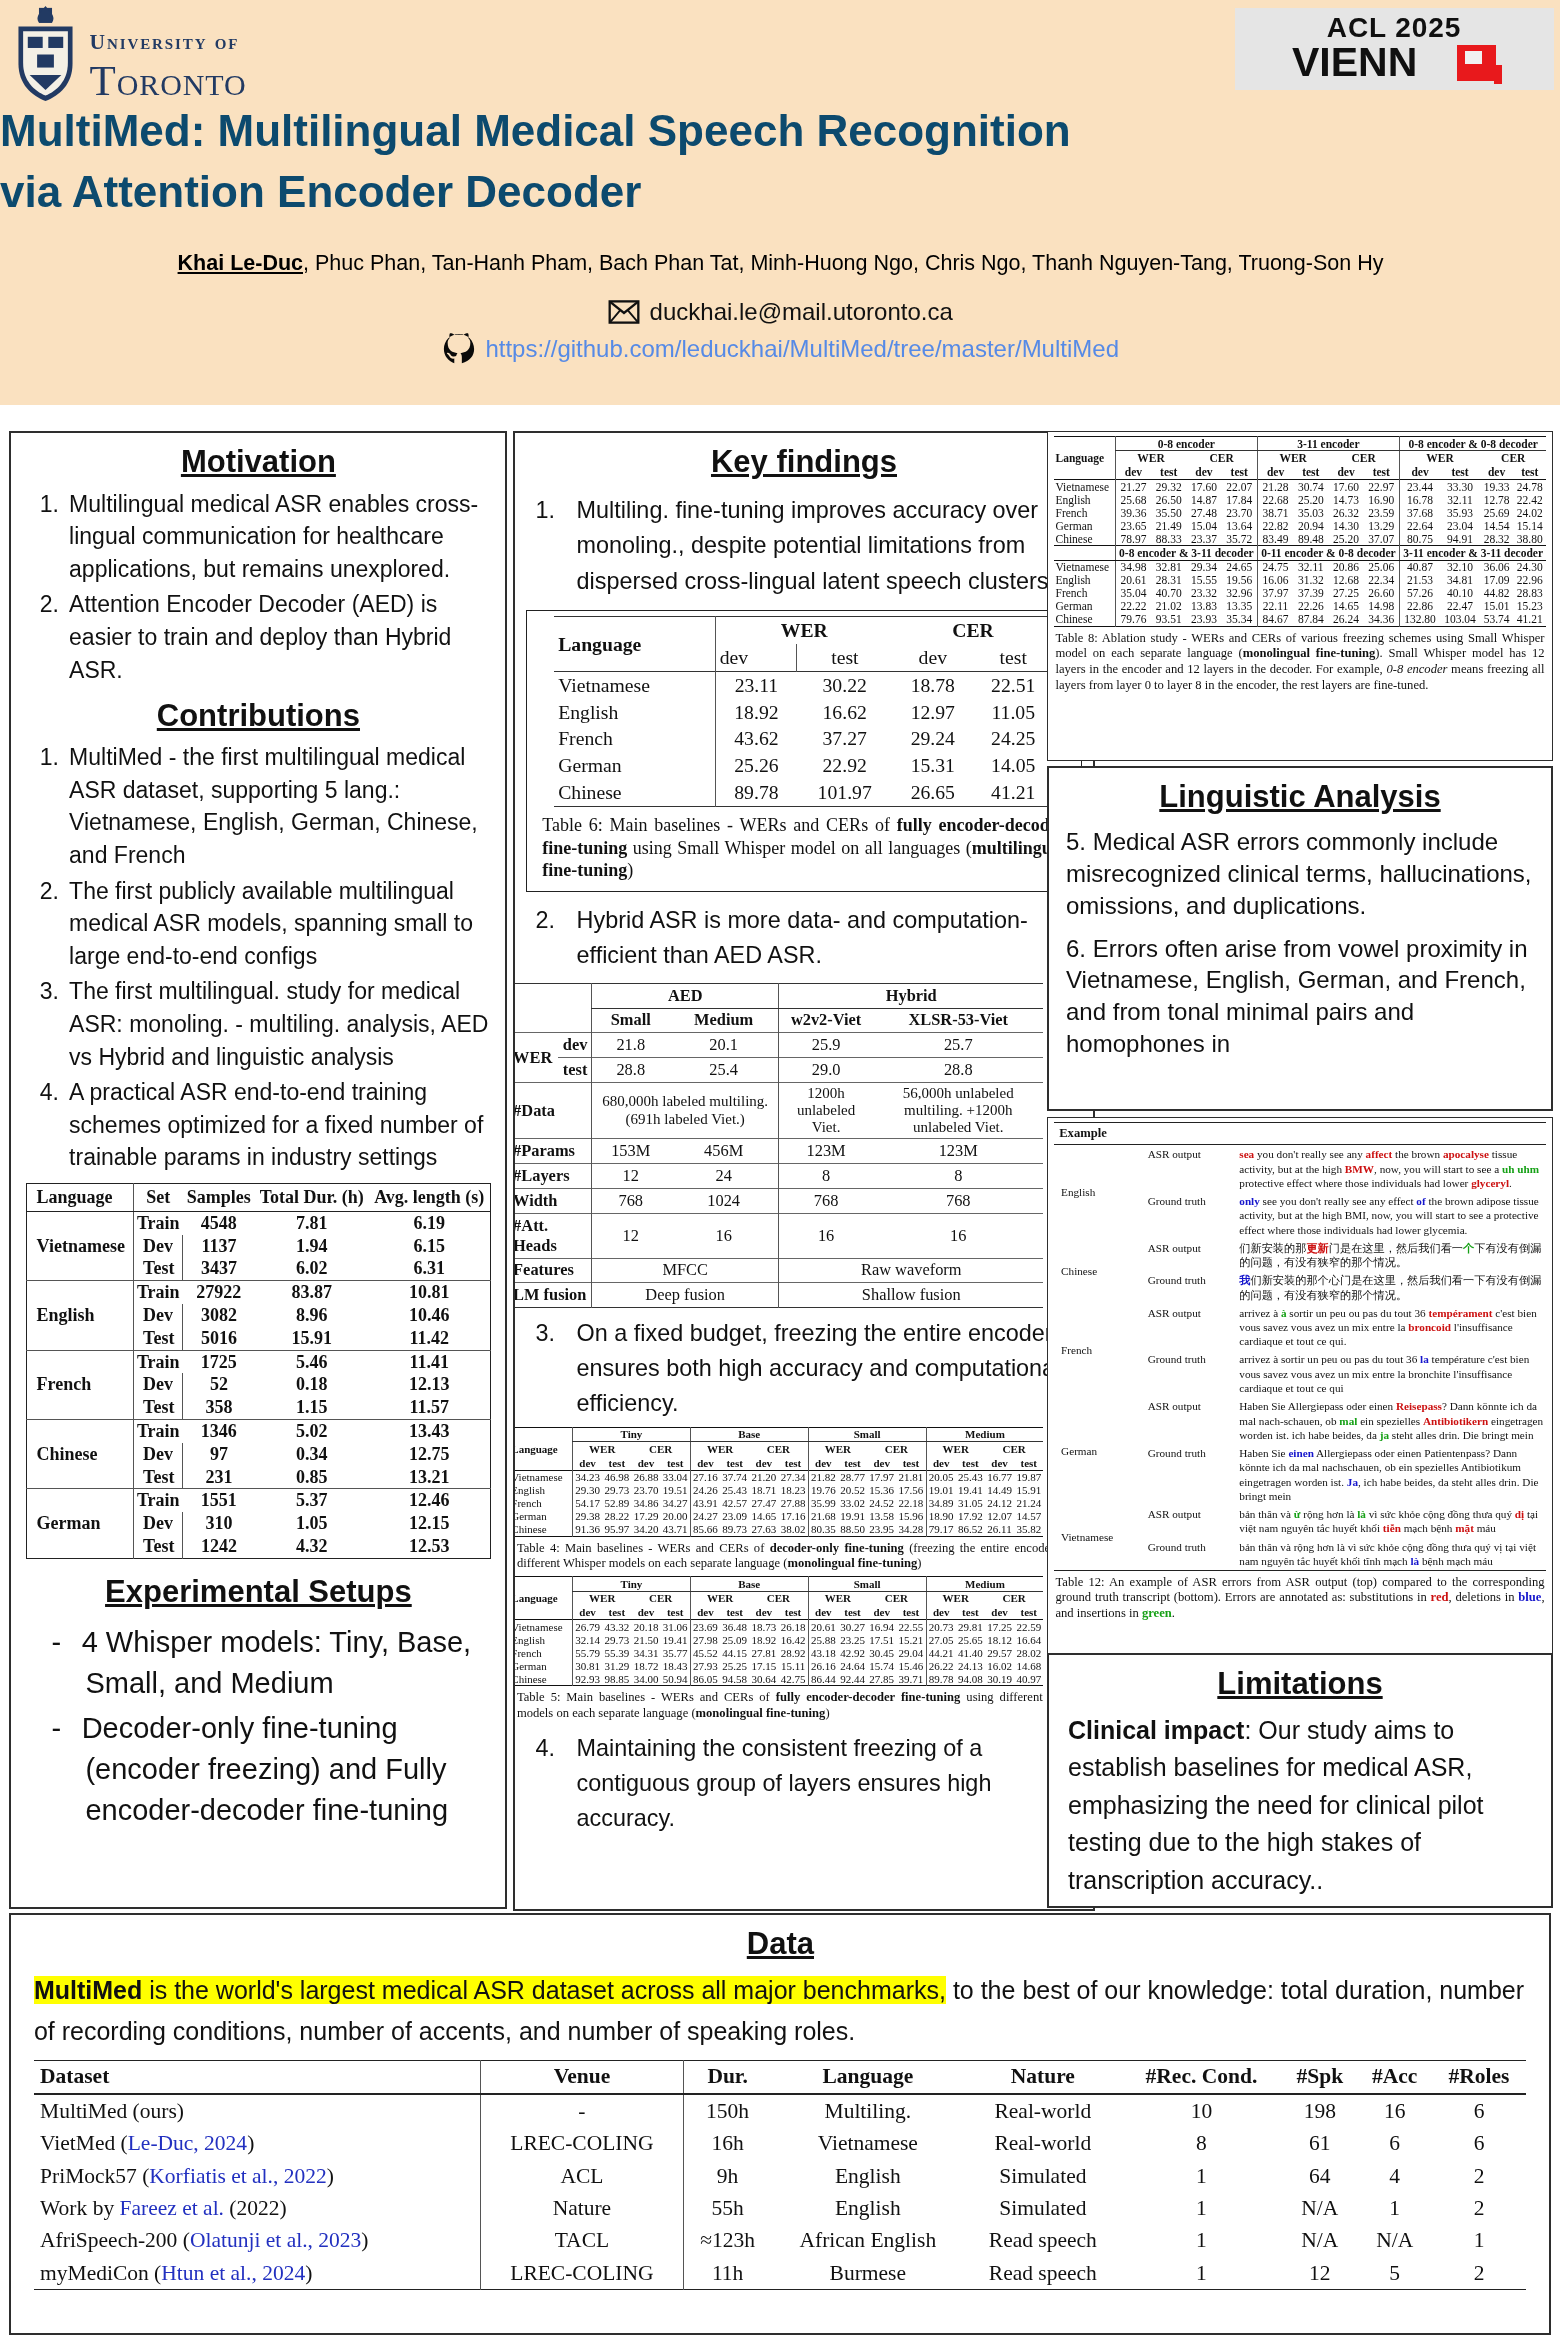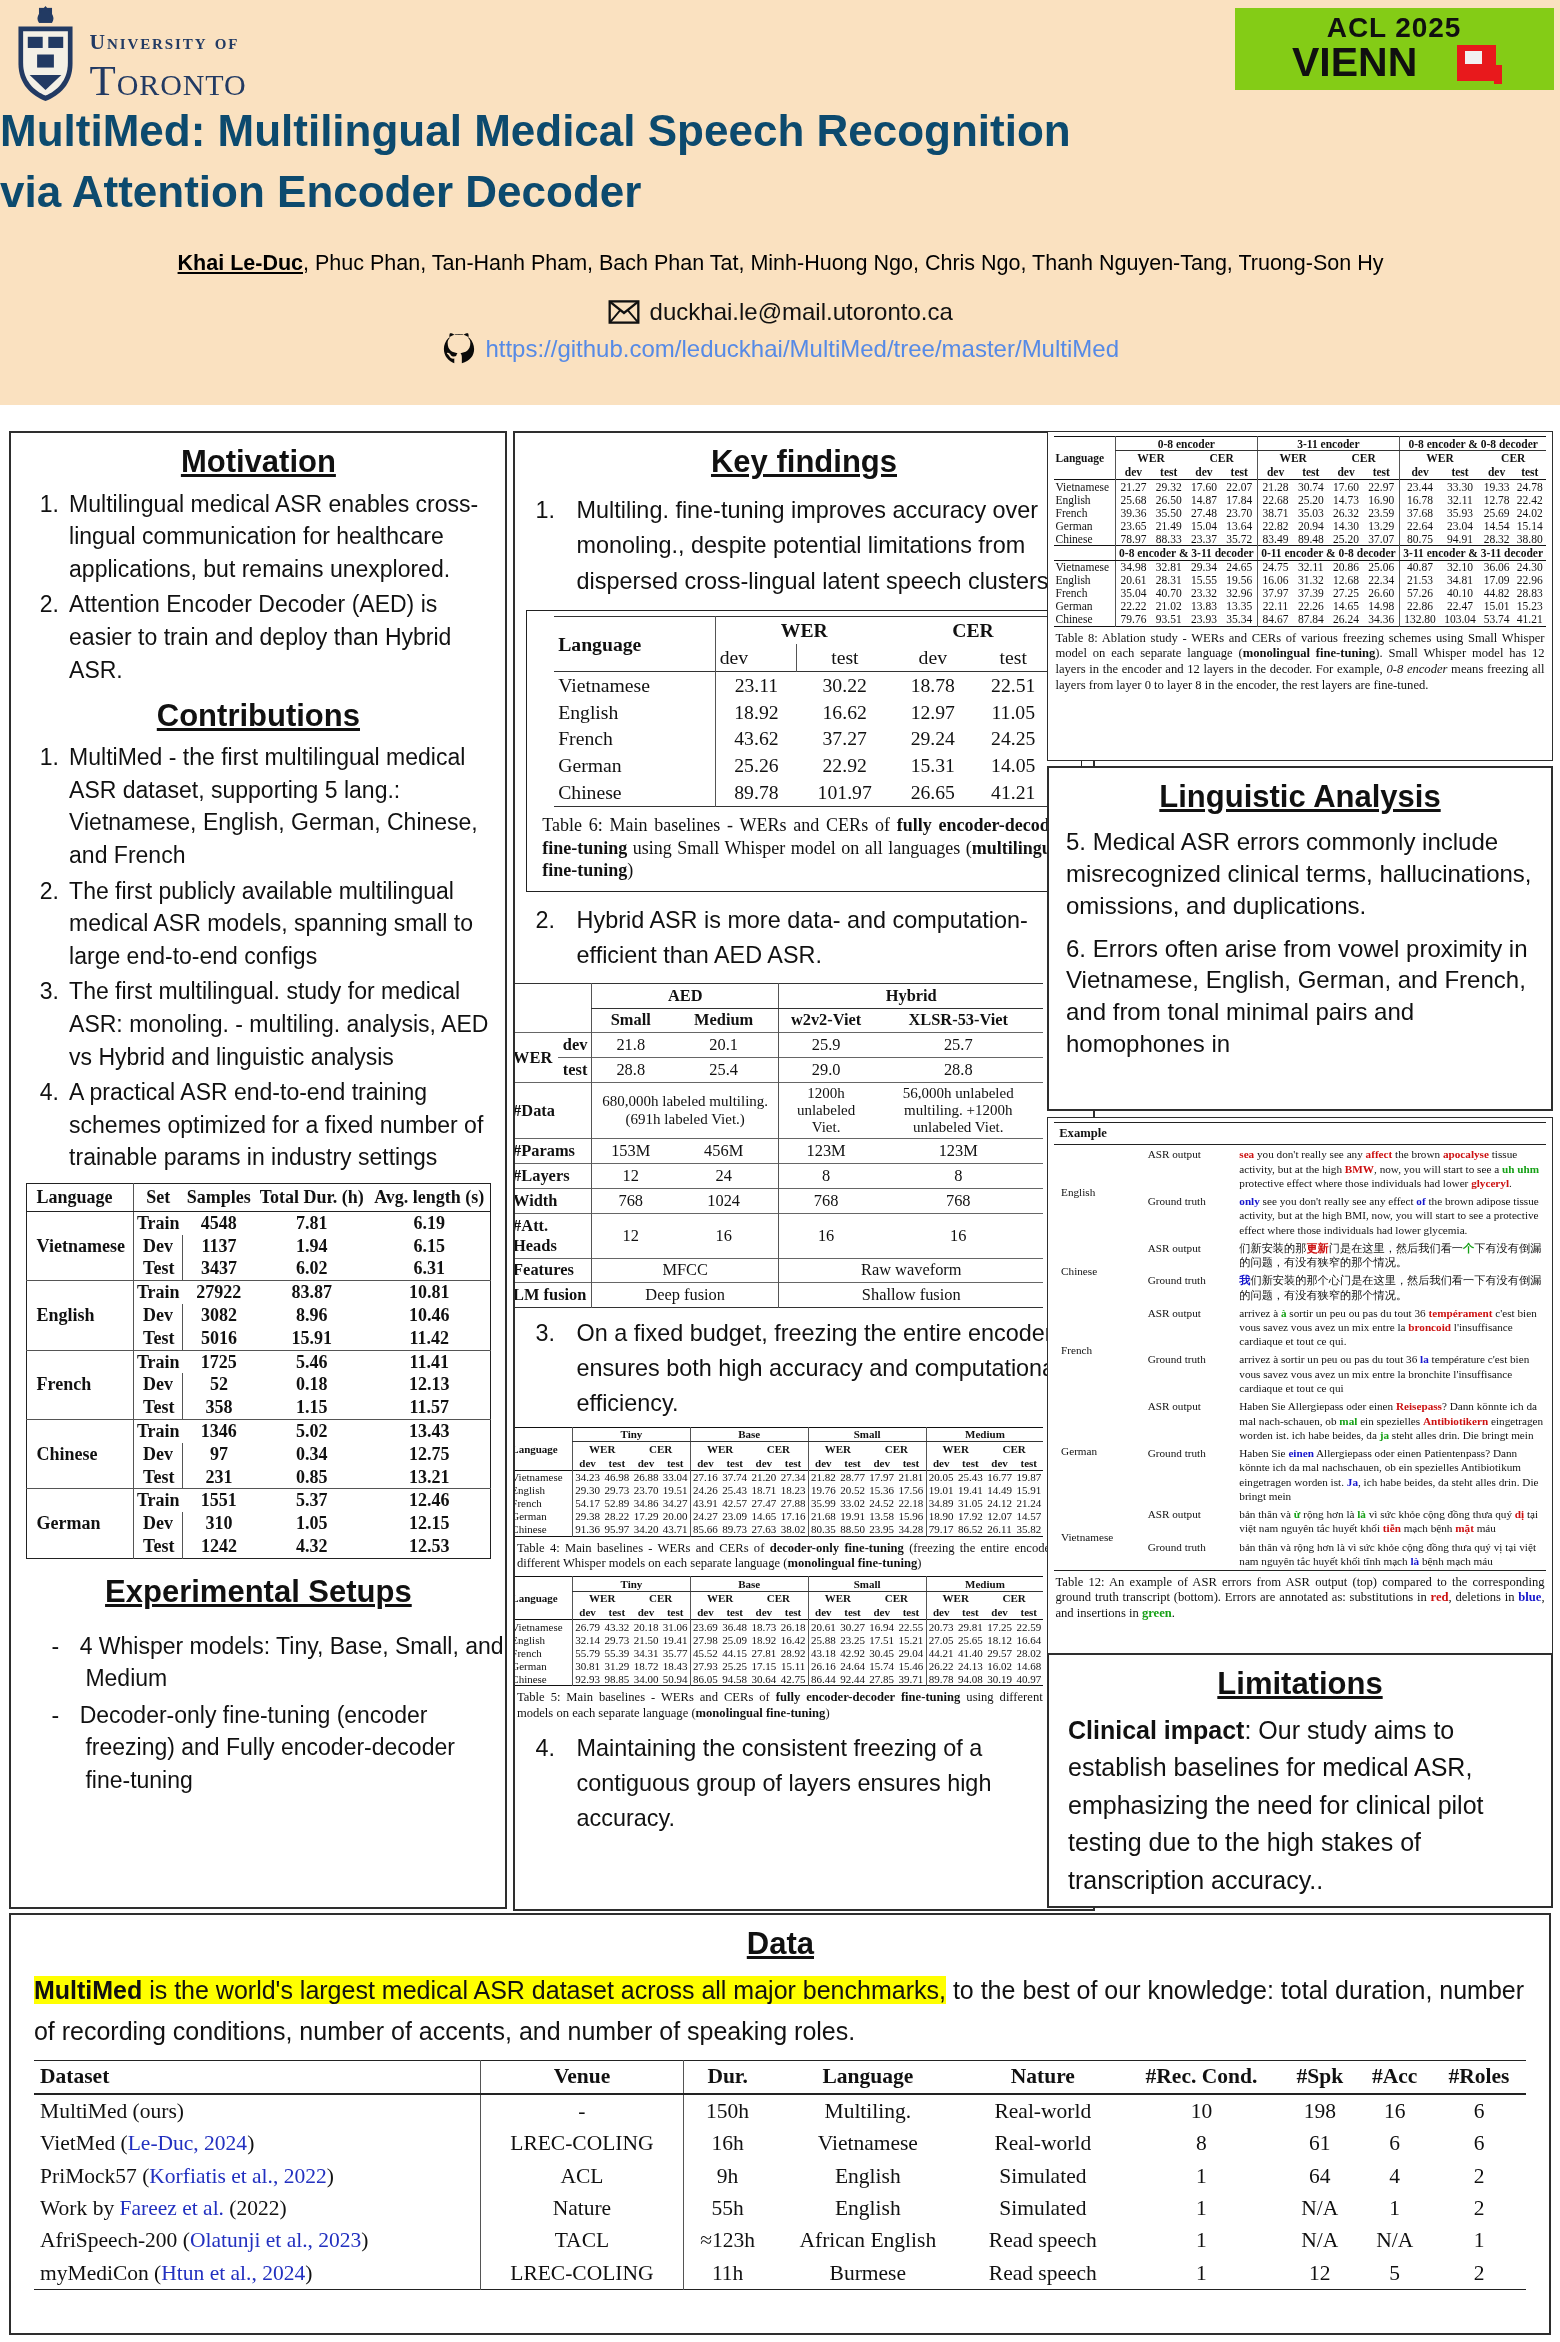--- a/index.html
+++ b/index.html
@@ -3,38 +3,38 @@
 <meta charset="utf-8">
 <style>
   html,body{margin:0;padding:0;background:#888;}
   .poster{position:relative;width:1561px;height:2342px;background:#ffffff;font-family:"Liberation Sans",sans-serif;color:#111;overflow:hidden;margin:0 auto;}
   
   .hdr{position:absolute;left:0;top:0;width:1561px;height:405px;background:#fae1c0;}
   .uoft{position:absolute;left:11.2px;top:5.6px;display:flex;align-items:flex-start;gap:9.4px;}
   .uoft-text{color:#223a63;font-family:"Liberation Serif",serif;margin-top:24px;}
   .uoft-l1{font-size:21.5px;letter-spacing:1.9px;font-variant:small-caps;font-weight:bold;}
   .uoft-l2{font-size:43px;letter-spacing:0.9px;margin-top:1.9px;font-variant:small-caps;}
-  .acl{position:absolute;right:7.5px;top:7.5px;width:319px;height:82px;background:#84cc16;display:flex;flex-direction:column;align-items:center;justify-content:center;line-height:1;}
+  .acl{position:absolute;right:7.5px;top:7.5px;width:319px;height:82px;background:#e5e5e5;display:flex;flex-direction:column;align-items:center;justify-content:center;line-height:1;}
   .acl-l1{font-size:28px;font-weight:bold;color:#101010;letter-spacing:0.9px;}
   .acl-l2{font-size:41px;font-weight:bold;color:#101010;letter-spacing:0px;display:flex;align-items:center;gap:37px;}
   .acl-a{display:inline-block;width:39px;height:36px;background:#e8191c;position:relative;margin-left:2.8px;}
   .acl-a::before{content:"";position:absolute;left:7.5px;top:6.6px;width:17px;height:13px;background:#f1f1f1;}
   .acl-a::after{content:"";position:absolute;right:-5.6px;bottom:-3.7px;width:7.5px;height:19px;background:#e8191c;}
   .title{position:absolute;left:0;top:101px;width:100%;text-align:left;font-weight:bold;font-size:44px;line-height:1.38;color:#0c4a6e;}
   .authors{position:absolute;left:0;top:251px;width:100%;text-align:center;font-size:21.5px;color:#000;}
   .lead-author{font-weight:bold;text-decoration:underline;}
   .contact{position:absolute;left:0;top:298px;width:100%;text-align:center;font-size:24px;}
   .contact-row{display:flex;align-items:center;justify-content:center;gap:9.4px;margin-bottom:5.6px;}
   .gh-link{color:#568ae6;}
   
   .box{position:absolute;background:#fff;border:2.8px solid #2e2e2e;box-sizing:border-box;overflow:hidden;}
   h2.sec{font-size:31px;font-weight:bold;text-align:center;text-decoration:underline;margin:11.2px 5.6px 7.5px;}
   .blist{font-size:23px;line-height:1.42;margin:3.7px 0 9.4px;padding-left:54px;}
   .blist li{margin-bottom:2.8px;padding-left:3.7px;}
-  .dash-list{list-style:none;font-size:23px;line-height:1.42;margin:20px 0;}
+  .dash-list{list-style:none;font-size:29px;line-height:1.42;margin:12px 0;}
   .dash-list li::before{content:"-";margin-right:20.6px;}
   .dash-list li{text-indent:-34px;padding-left:34px;margin-bottom:3.7px;}
   
   .stats{width:94%;margin:9.4px auto 15px;border-collapse:collapse;border:1.9px solid #222;font-family:"Liberation Serif",serif;font-size:18px;font-weight:bold;text-align:center;}
   .stats th{border-bottom:1.9px solid #222;padding:2.8px 1.9px;}
   .stats td{padding:0.9px 1.9px;}
   .stats td:first-child,.stats th:first-child{border-right:1.4px solid #555;}
   .stats tbody tr:nth-child(3n+1) td{border-top:1.4px solid #555;}
   .stats th:first-child,.stats td:first-child{text-align:left;padding-left:9.4px;}
   

